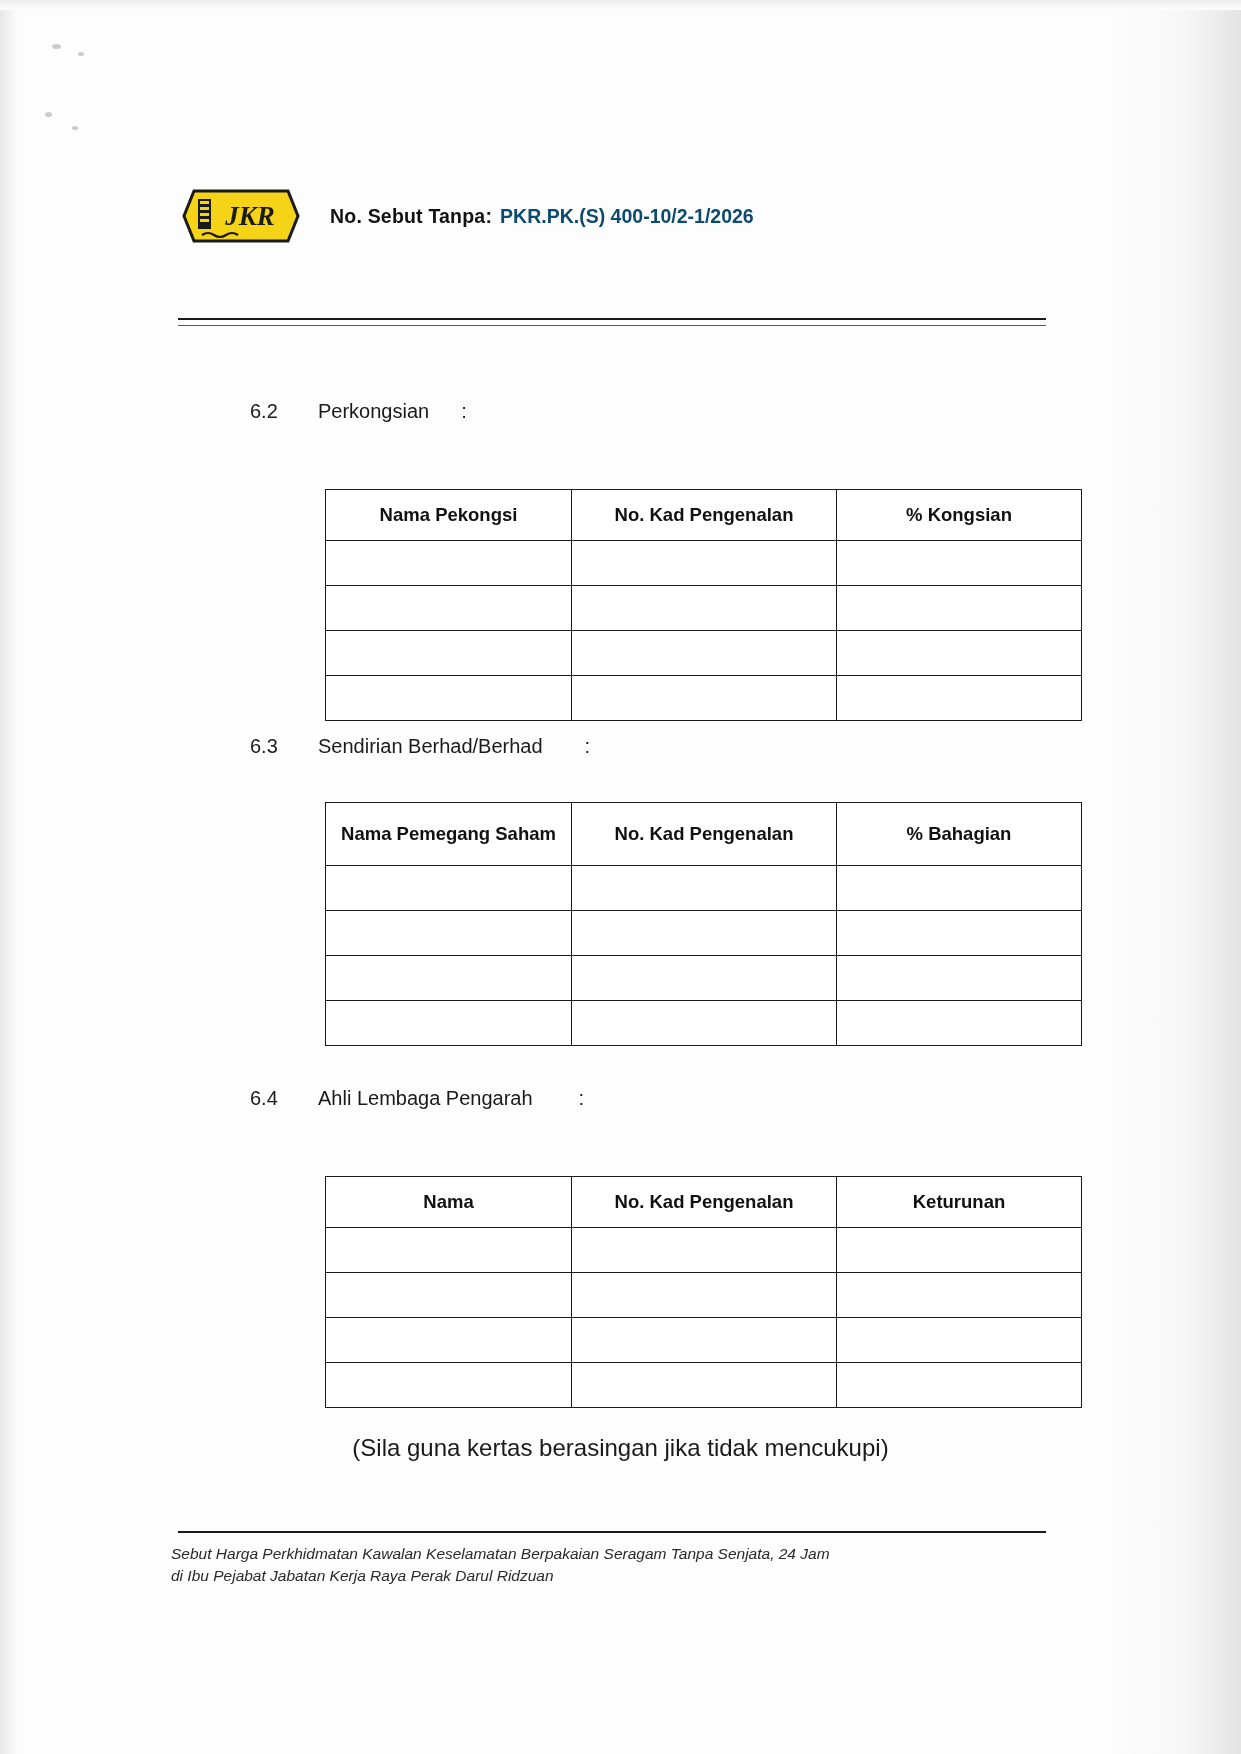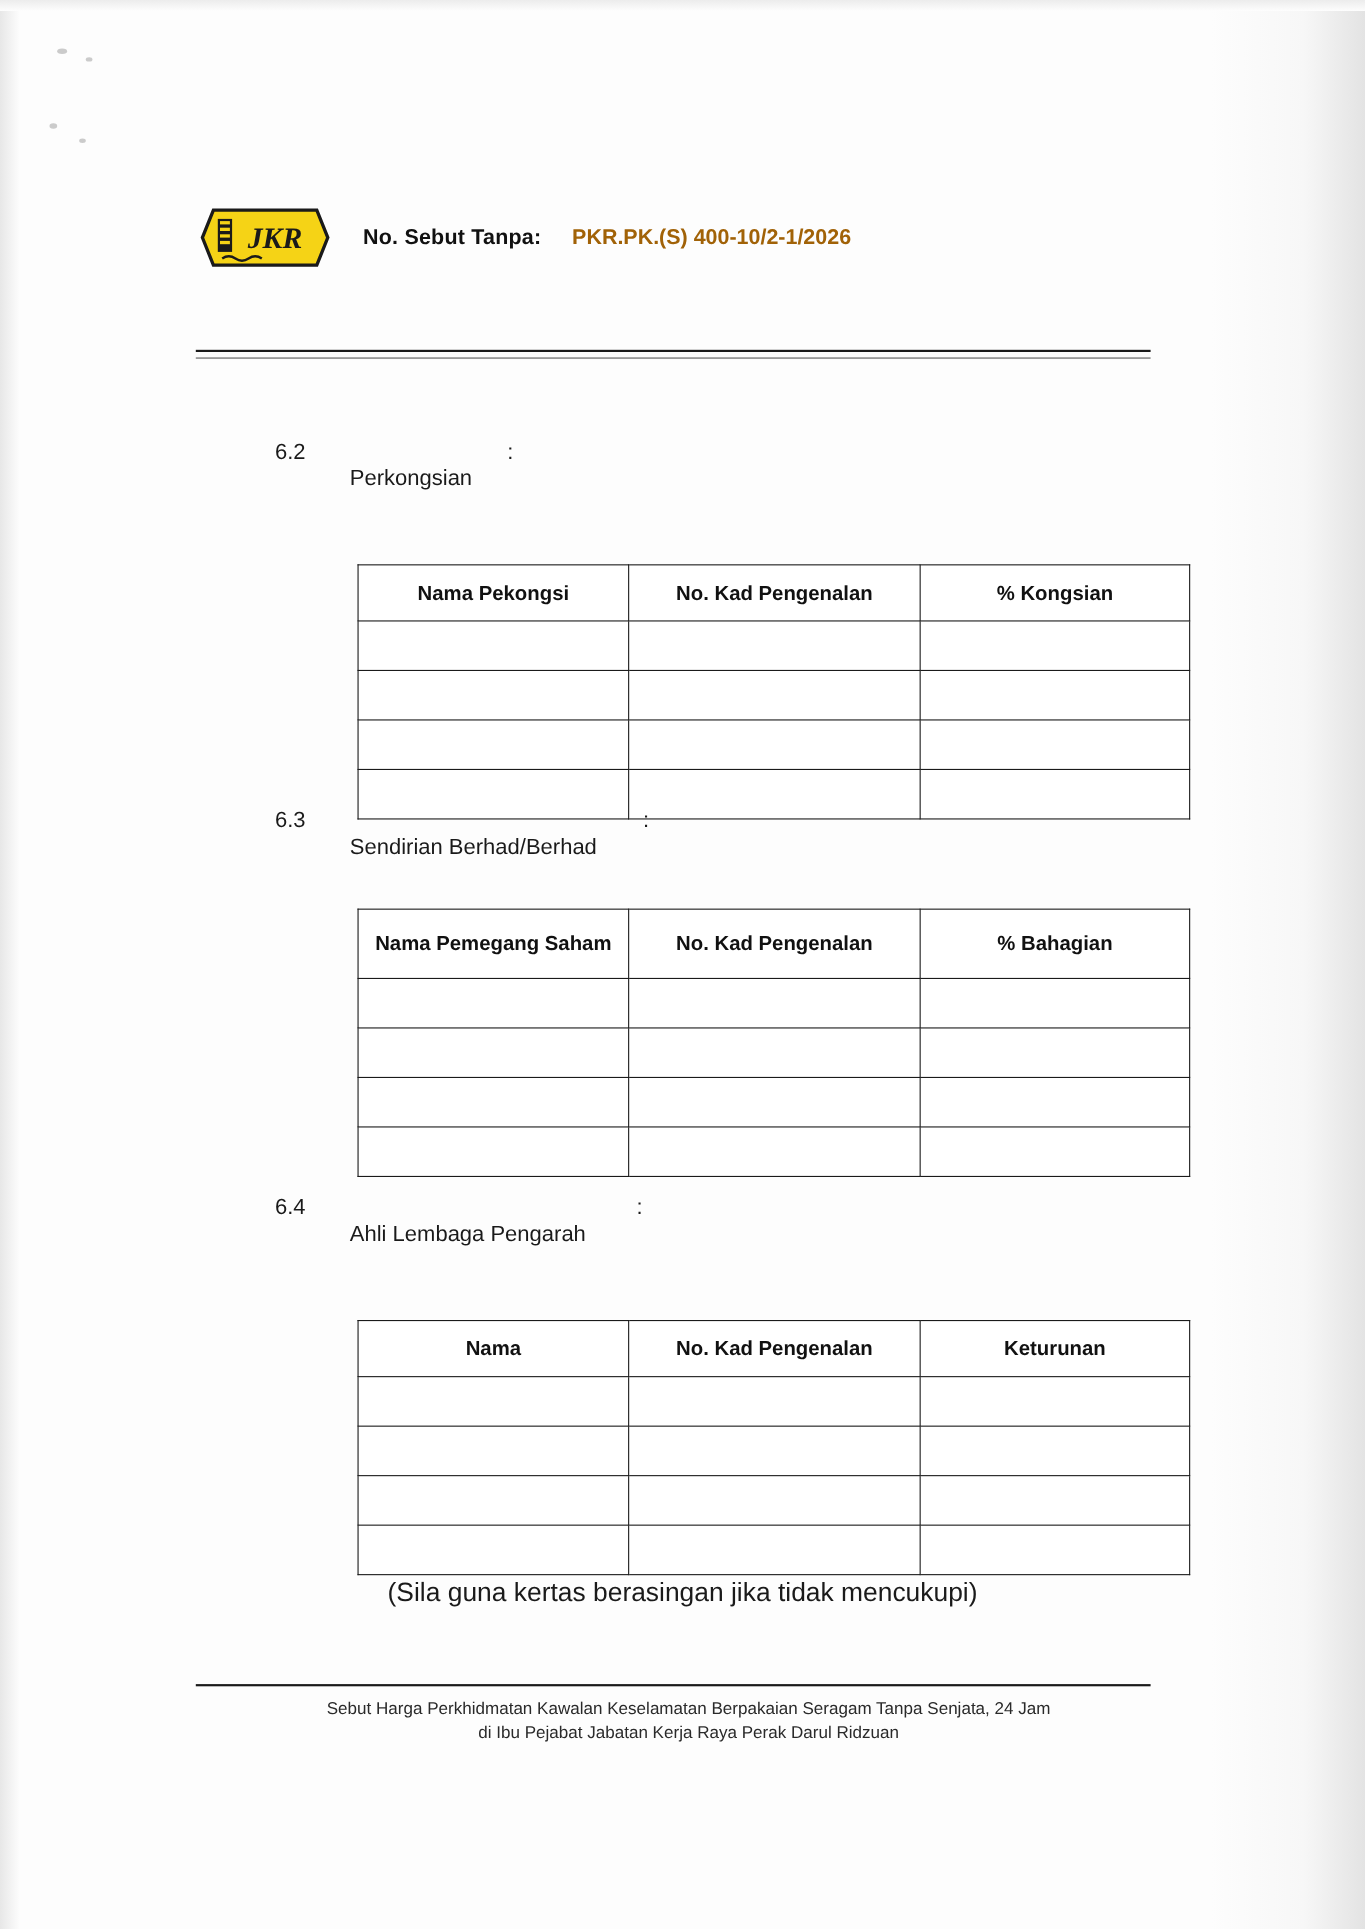--- a/index.html
+++ b/index.html
@@ -66,22 +66,22 @@
     font-size: 19.5px;
     font-weight: bold;
     color: #111;
     margin-left: 28px;
     letter-spacing: 0.2px;
     white-space: nowrap;
   }
   .header-value {
     font-size: 19.5px;
     font-weight: bold;
-    color: #a16207;
-    margin-left: 28px;
+    color: #0c4a6e;
+    margin-left: 8px;
     white-space: nowrap;
   }
 
   .rule-top {
     position: absolute;
     left: 178px;
     top: 318px;
     width: 868px;
     height: 5px;
     border-top: 2px solid #1a1a1a;
@@ -101,21 +101,20 @@
     padding-left: 250px;
     font-size: 20px;
     color: #1a1a1a;
   }
   .sec-num {
     width: 68px;
     flex: none;
   }
   .sec-title {
     flex: none;
-    margin-top: 24px;
   }
   .sec-colon {
     margin-left: 0;
   }
 
   table.form-table {
     border-collapse: collapse;
     table-layout: fixed;
     margin-left: 325px;
     background: #fff;
@@ -153,27 +152,28 @@
   .rule-bottom {
     position: absolute;
     left: 178px;
     top: 1531px;
     width: 868px;
     height: 0;
     border-top: 2px solid #1a1a1a;
   }
   .footer {
     position: absolute;
-    left: 192px;
+    left: 171px;
     top: 1543px;
     width: 868px;
-    text-align: center;
+    text-align: left;
     font-size: 15.5px;
     line-height: 1.45;
     color: #2a2a2a;
+    font-style: italic;
   }
 </style>
 </head>
 <body>
 
 <div class="page">
 
   <div class="scan-edge-left"></div>
   <div class="scan-edge-right"></div>
   <div class="scan-edge-top"></div>

